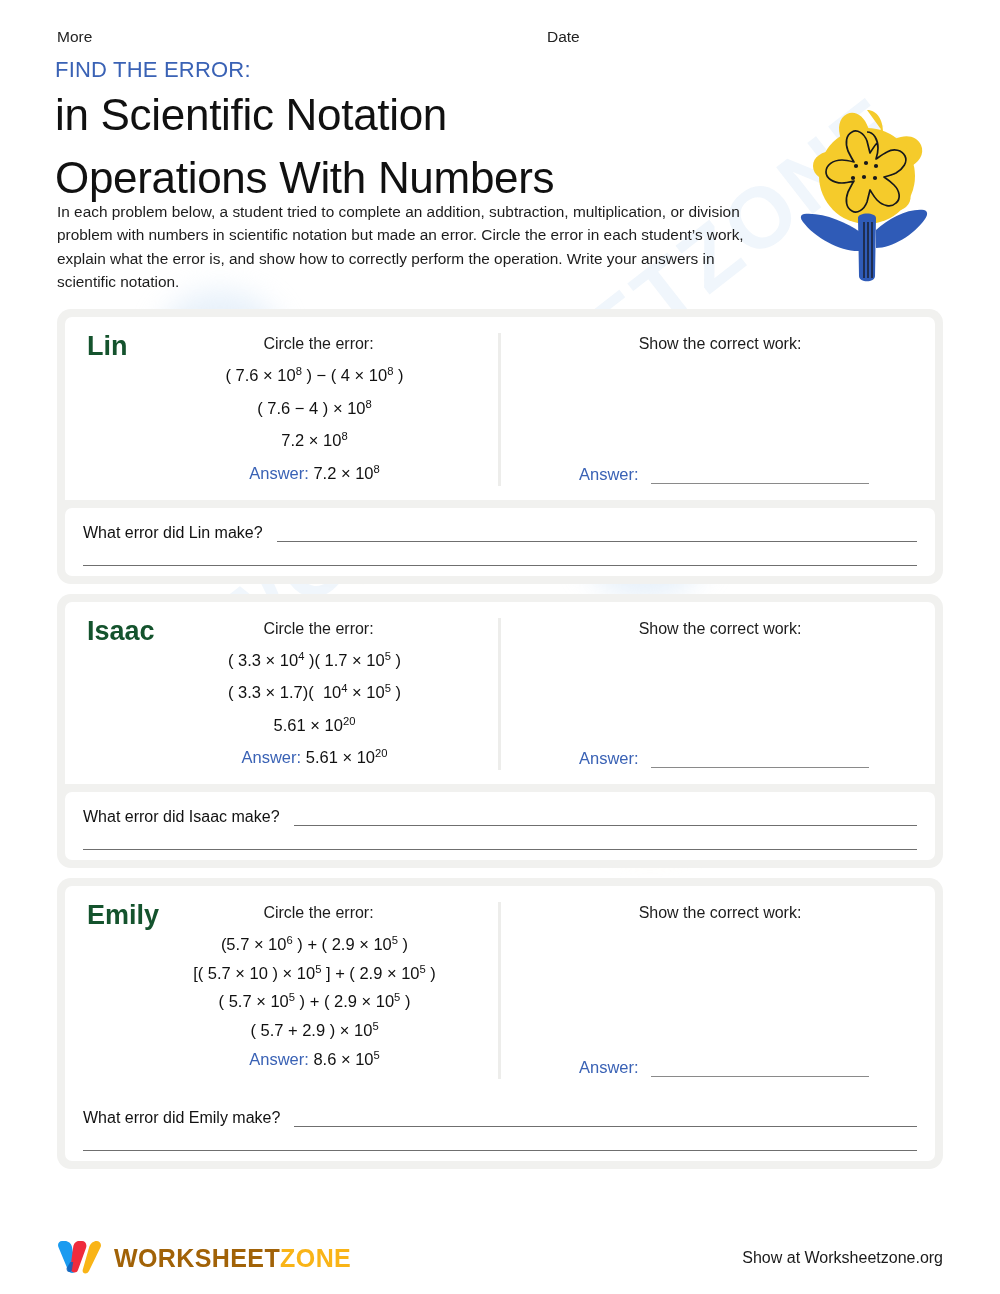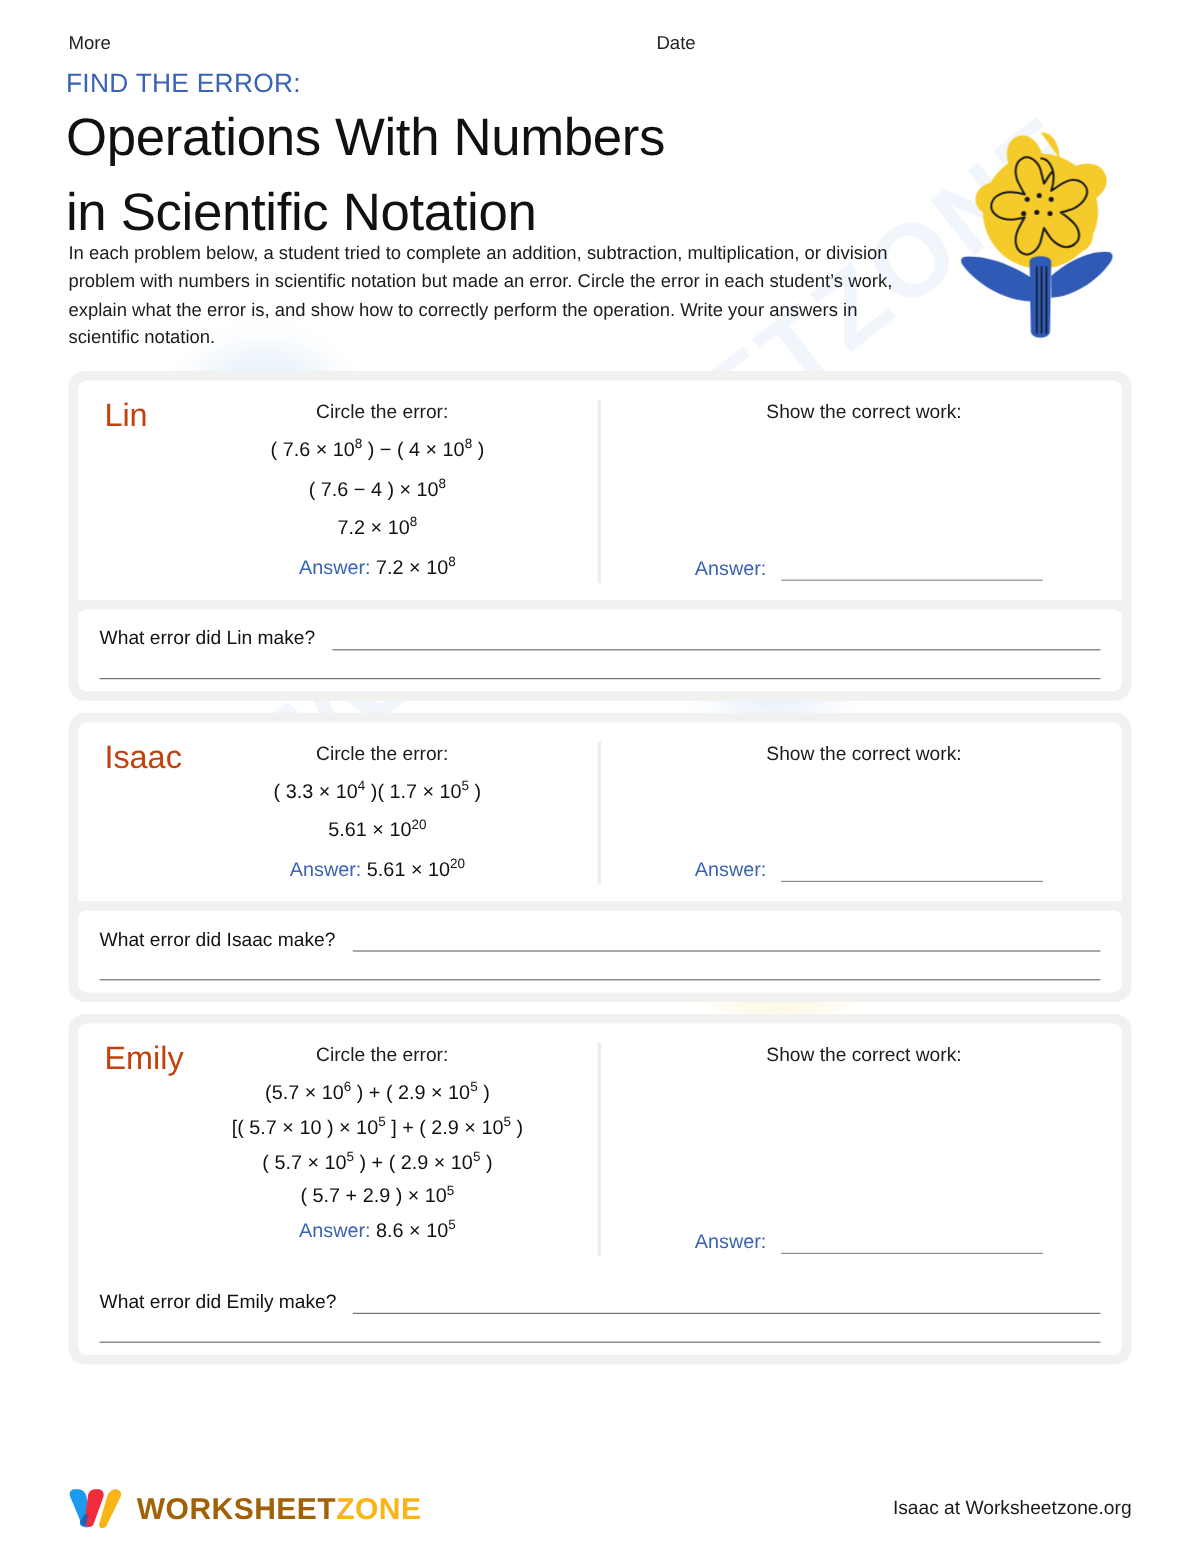--- a/index.html
+++ b/index.html
@@ -142,22 +142,23 @@
     flex: 1;
     padding: 18px 14px 16px 18px;
     position: relative;
   }
 
   .student-name {
     position: absolute;
     left: 22px;
     top: 16px;
     font-size: 27px;
-    color: #c2410c;
+    color: #14532d;
     line-height: 1;
+    font-weight: bold;
   }
 
   .col-head {
     text-align: center;
     font-size: 16px;
     color: #1c1c1c;
     margin-bottom: 12px;
   }
   .col-head.indent { padding-left: 70px; }
 
@@ -252,22 +253,22 @@
 <div class="page">
 
   <div class="nd-row">
     <div class="nd-name">More</div>
     <div class="nd-date">Date</div>
   </div>
 
   <div class="title-block">
     <div class="eyebrow">FIND THE ERROR:</div>
     <div class="main-title">
+      <div>in Scientific Notation</div>
       <div>Operations With Numbers</div>
-      <div>in Scientific Notation</div>
     </div>
   </div>
 
   <div class="instructions">In each problem below, a student tried to complete an addition, subtraction, multiplication, or division problem with numbers in scientific notation but made an error. Circle the error in each student’s work, explain what the error is, and show how to correctly perform the operation. Write your answers in scientific notation.</div>
 
   <div class="flower">
     <svg viewBox="0 0 150 180" width="150" height="180">
       <g>
 
         <path d="M75 6 c10 0 16 10 16 22 c0 6 -1 11 -2 14 c4 -2 9 -5 14 -7 c11 -5 22 -3 26 6 c4 9 -2 18 -13 23 c-5 2 -10 3 -15 4 c4 3 8 6 11 10 c8 8 9 19 2 25 c-7 6 -17 4 -25 -4 c-4 -4 -7 -9 -9 -13 c-1 5 -2 10 -4 15 c-4 11 -13 17 -21 13 c-8 -4 -10 -14 -6 -25 c2 -5 5 -10 8 -14 c-5 1 -10 2 -15 2 c-12 0 -21 -6 -21 -15 c0 -9 9 -15 21 -15 c5 0 10 1 15 2 c-3 -4 -6 -9 -8 -14 c-4 -11 -2 -21 6 -25 c8 -4 17 2 21 13 c2 5 3 10 4 15 c2 -4 5 -9 9 -13 c-1 -1 -1 -1 -1 -1 z" fill="#f5cb2b"></path>
@@ -325,20 +326,21 @@
       </div>
     </div>
 
     <div class="group">
       <div class="card rounded-top">
         <div class="col-left">
           <div class="student-name">Isaac</div>
           <div class="col-head indent">Circle the error:</div>
           <div class="work">
             <div class="line">( 3.3 × 10<sup>4</sup> )( 1.7 × 10<sup>5</sup> )</div>
+            <div class="line">( 3.3 × 1.7)(&nbsp; 10<sup>4</sup> × 10<sup>5</sup> )</div>
             <div class="line">5.61 × 10<sup>20</sup></div>
             <div class="line"><span class="ans-label">Answer:</span> 5.61 × 10<sup>20</sup></div>
           </div>
         </div>
         <div class="col-divider"></div>
         <div class="col-right">
           <div class="col-head">Show the correct work:</div>
           <div class="ans-row">
             <span class="ans-label">Answer:</span>
             <span class="ans-blank"></span>
@@ -392,16 +394,16 @@
       <div class="brand-mark">
         <svg viewBox="0 0 46 40" width="46" height="40">
           <path d="M5 3 C2 3 0 6 1.6 9.6 L11 32 C12.6 36 18 36 19 31.6 L15 9 C14.4 5.2 11 3 8 3 Z" fill="#1a9bf0"></path>
           <path d="M22 3 C19 3 16.6 5.6 16.2 9 L13.4 30 C13 34.6 19.4 36.4 21 32 L29 10 C30.4 6 28 3 25 3 Z" fill="#ef2b3c"></path>
           <path d="M39.6 3 C36.6 3 33.4 5.2 32.2 9 L25.8 31.6 C24.6 36 30 37 32 33 L43.4 9.6 C45.2 6 42.6 3 39.6 3 Z" fill="#f9b417"></path>
           <path d="M13.4 24 L16.2 24 L15 31.6 C14.4 35.2 9 35 9.6 30 Z" fill="#1060b8" opacity=".85"></path>
         </svg>
       </div>
       <div class="brand-text"><span class="b1">WORKSHEET</span><span class="b2">ZONE</span></div>
     </div>
-    <div class="footer-right">Isaac at Worksheetzone.org</div>
+    <div class="footer-right">Show at Worksheetzone.org</div>
   </div>
 
 </div>
 
 </body></html>

